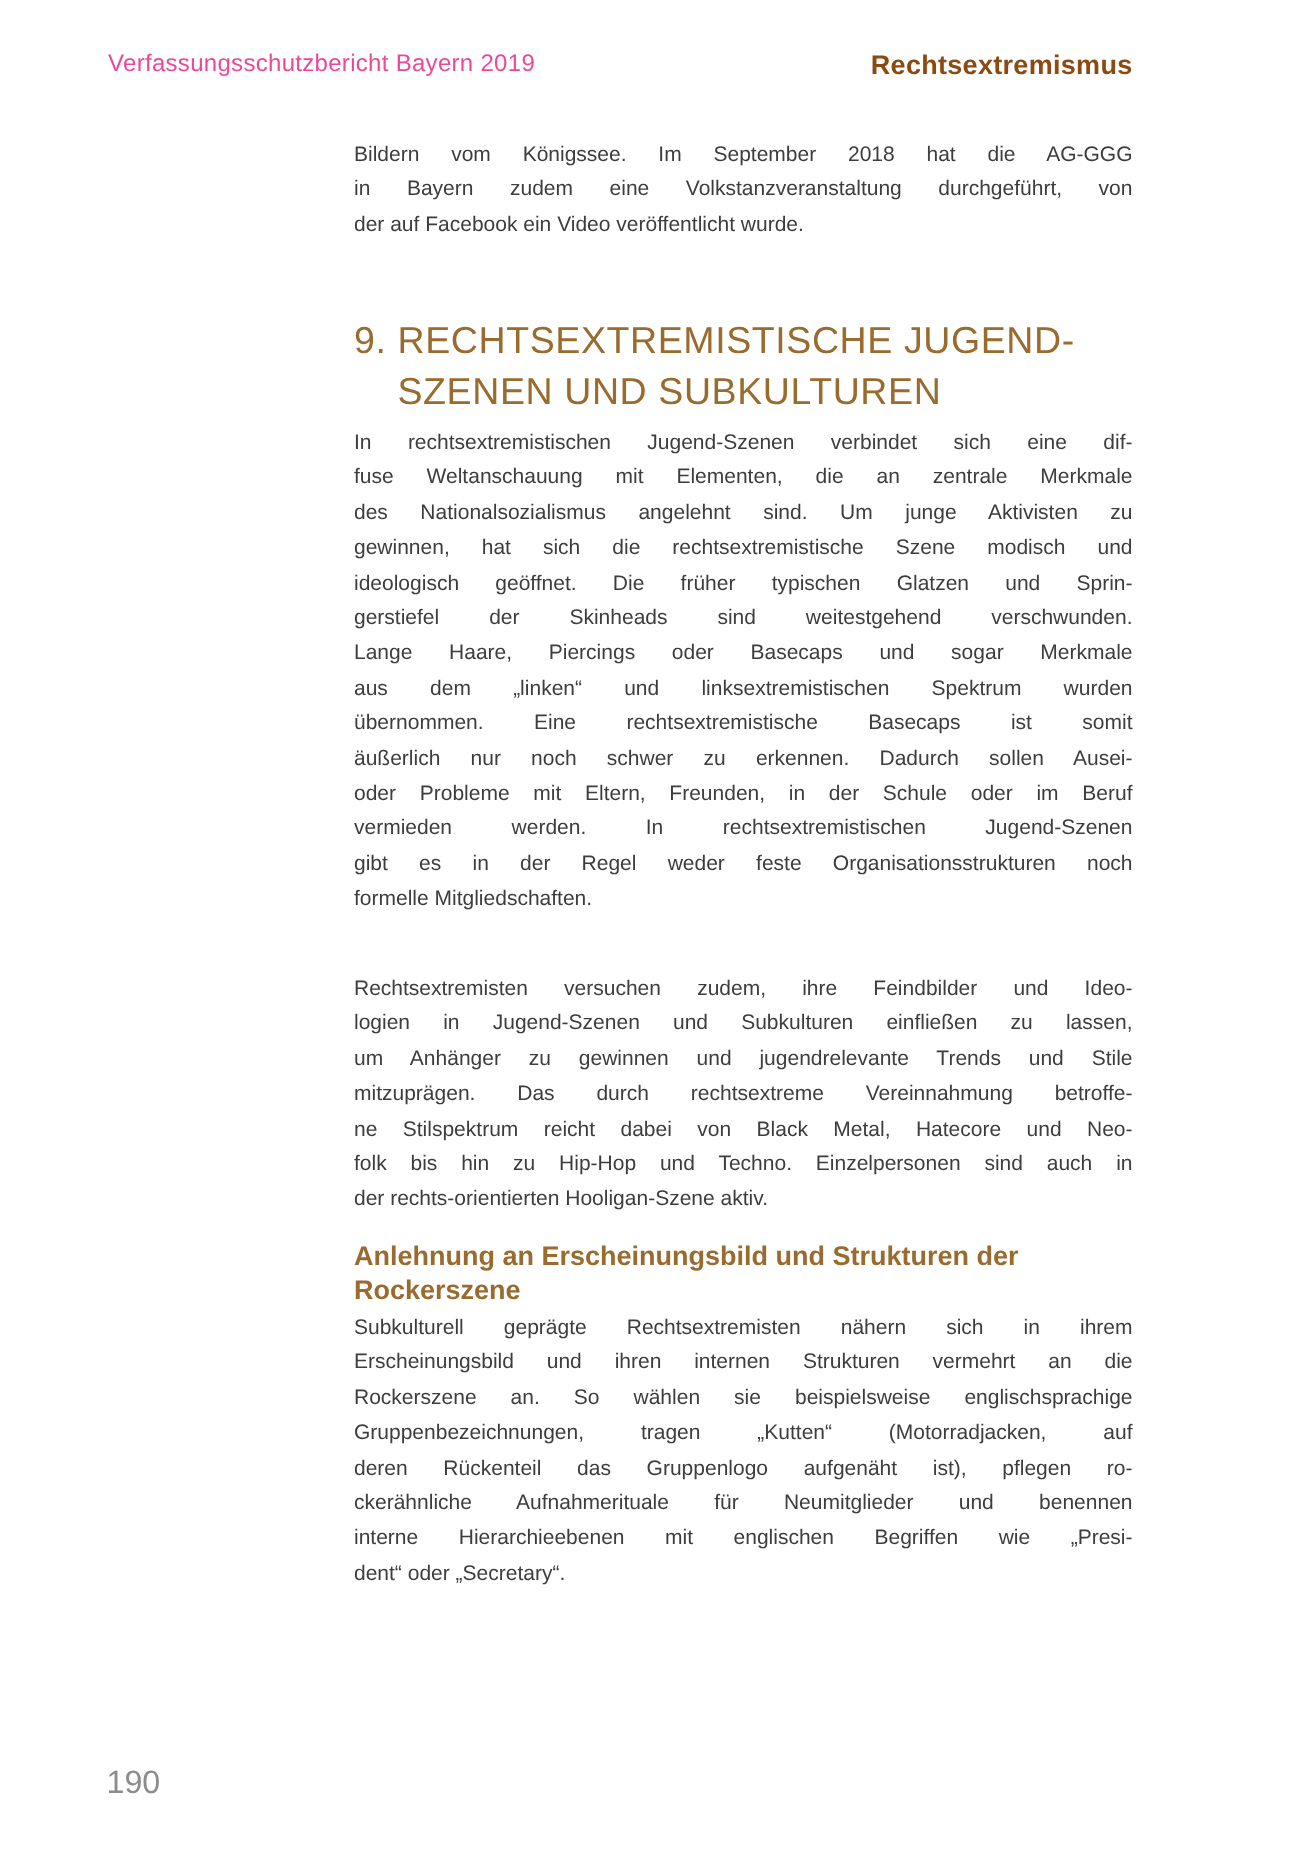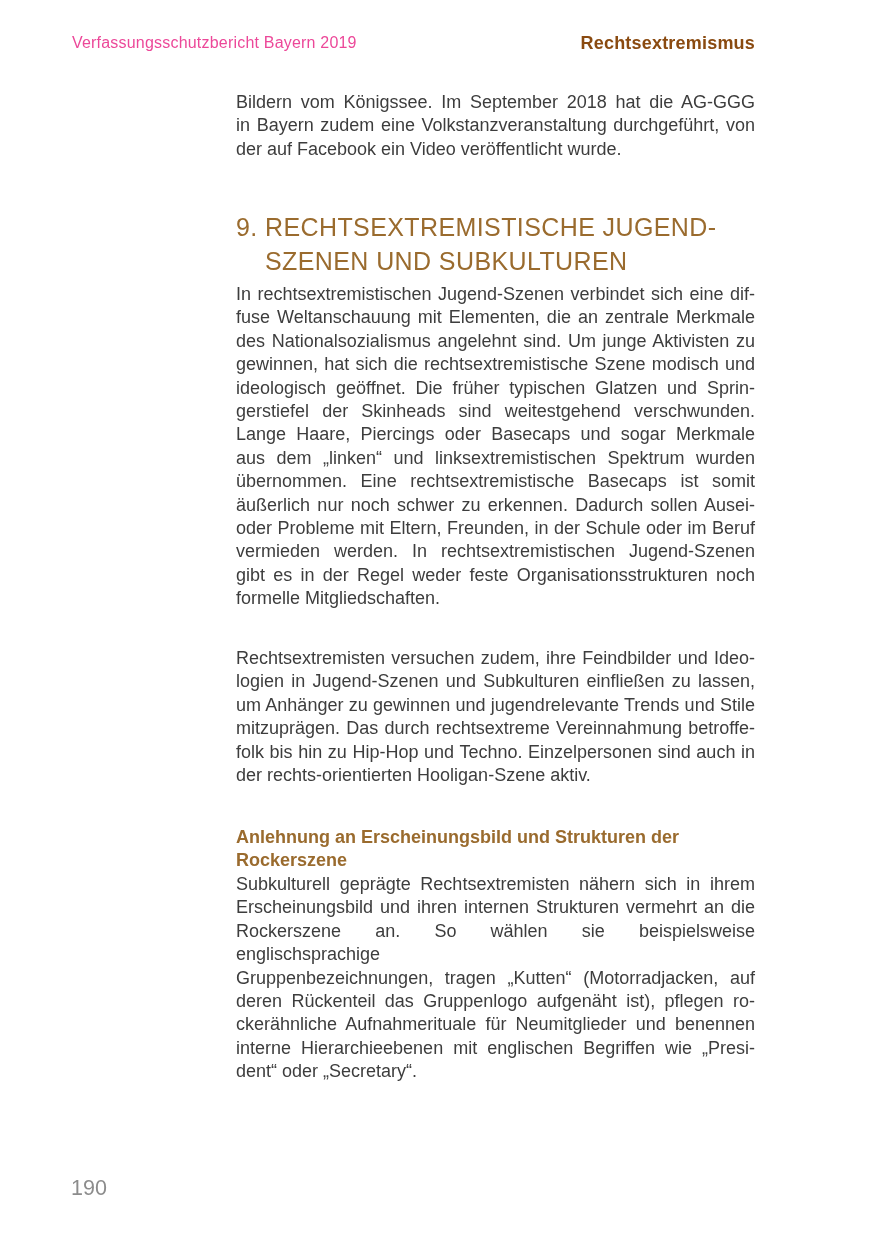--- a/index.html
+++ b/index.html
@@ -31,21 +31,21 @@
     color: #8a4a10;
     letter-spacing: 0.2px;
     white-space: nowrap;
     margin-left: 40px;
   }
   .body-block {
     position: absolute;
     left: 236px;
     width: 519px;
     color: #3d3d3d;
-    font-size: 18px;
+    font-size: 14px;
     line-height: 23.4px;
   }
   .body-block .ln { white-space: normal; }
   .body-block .ln.just { text-align: justify; text-align-last: justify; }
   .intro-para   { top: 91px; }
   .para-1       { top: 283px; }
   .para-2       { top: 647px; }
   .para-3       { top: 873px; }
   .section-heading {
     position: absolute;
@@ -116,20 +116,21 @@
       <div class="ln just">vermieden werden. In rechtsextremistischen Jugend-Szenen</div>
       <div class="ln just">gibt es in der Regel weder feste Organisationsstrukturen noch</div>
       <div class="ln">formelle Mitgliedschaften.</div>
     </div>
 
   <div class="body-block para-2">
       <div class="ln just">Rechtsextremisten versuchen zudem, ihre Feindbilder und Ideo-</div>
       <div class="ln just">logien in Jugend-Szenen und Subkulturen einfließen zu lassen,</div>
       <div class="ln just">um Anhänger zu gewinnen und jugendrelevante Trends und Stile</div>
       <div class="ln just">mitzuprägen. Das durch rechtsextreme Vereinnahmung betroffe-</div>
+      <div class="ln just">ne Stilspektrum reicht dabei von Black Metal, Hatecore und Neo-</div>
       <div class="ln just">folk bis hin zu Hip-Hop und Techno. Einzelpersonen sind auch in</div>
       <div class="ln">der rechts-orientierten Hooligan-Szene aktiv.</div>
     </div>
 
   <div class="sub-heading">
       <div class="ln">Anlehnung an Erscheinungsbild und Strukturen der</div>
       <div class="ln">Rockerszene</div>
     </div>
 
   <div class="body-block para-3">

